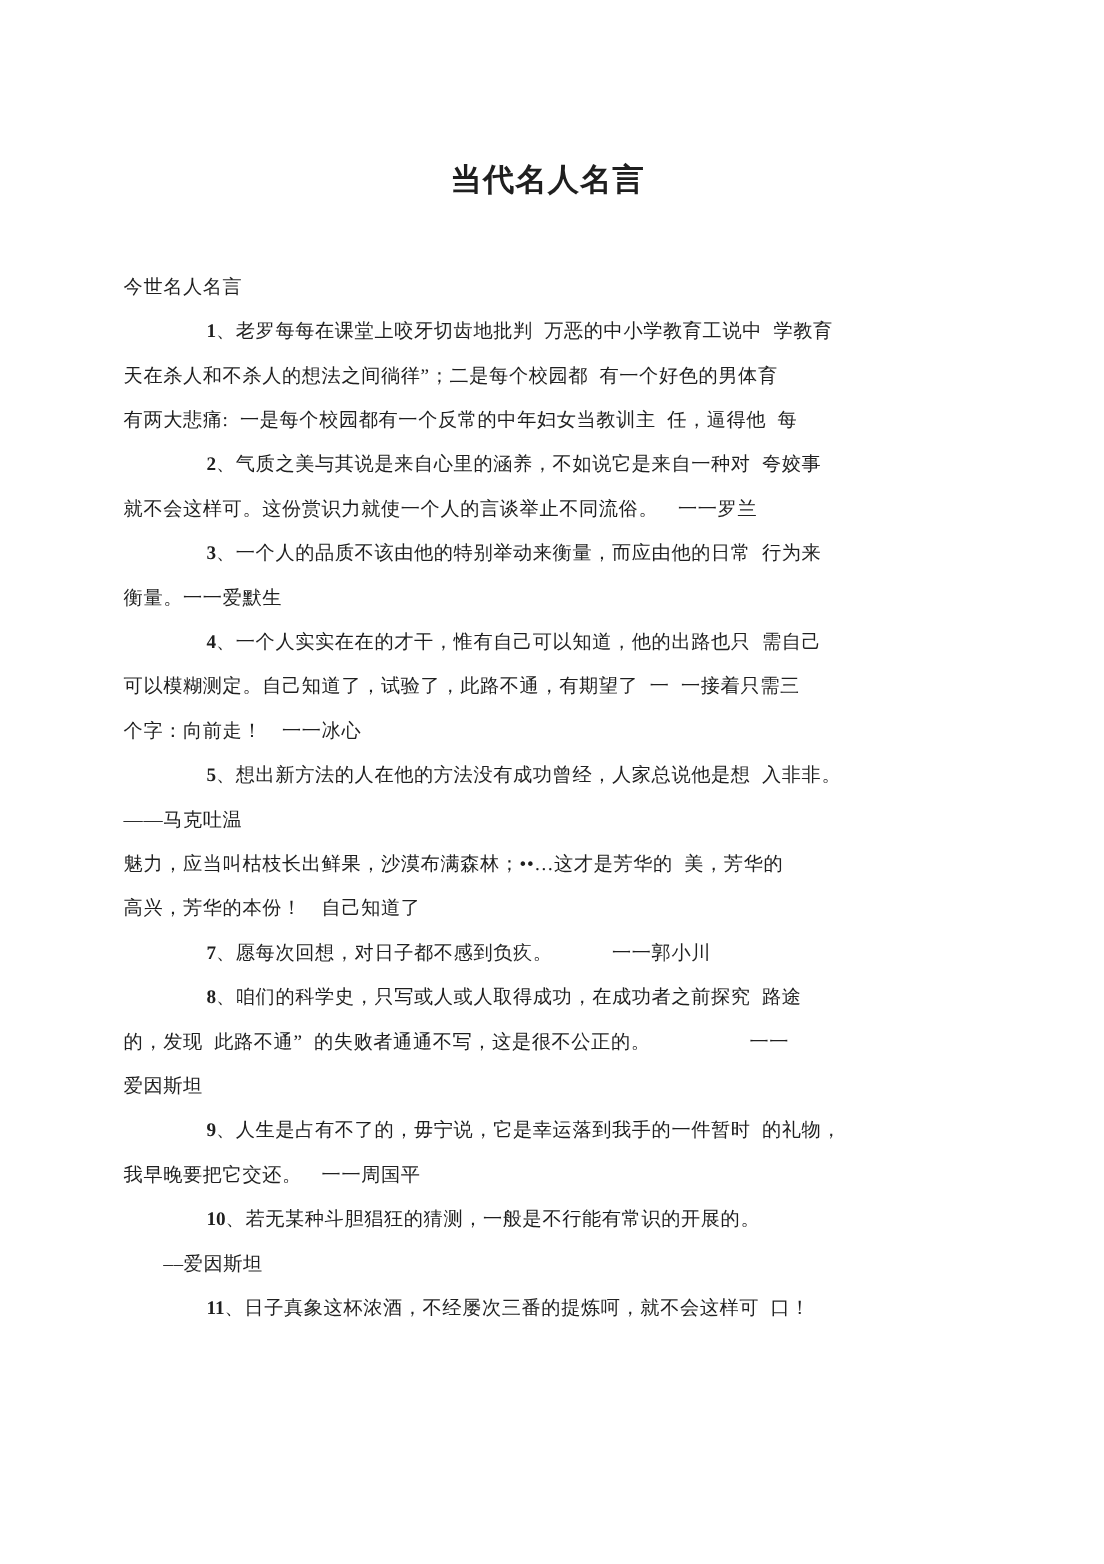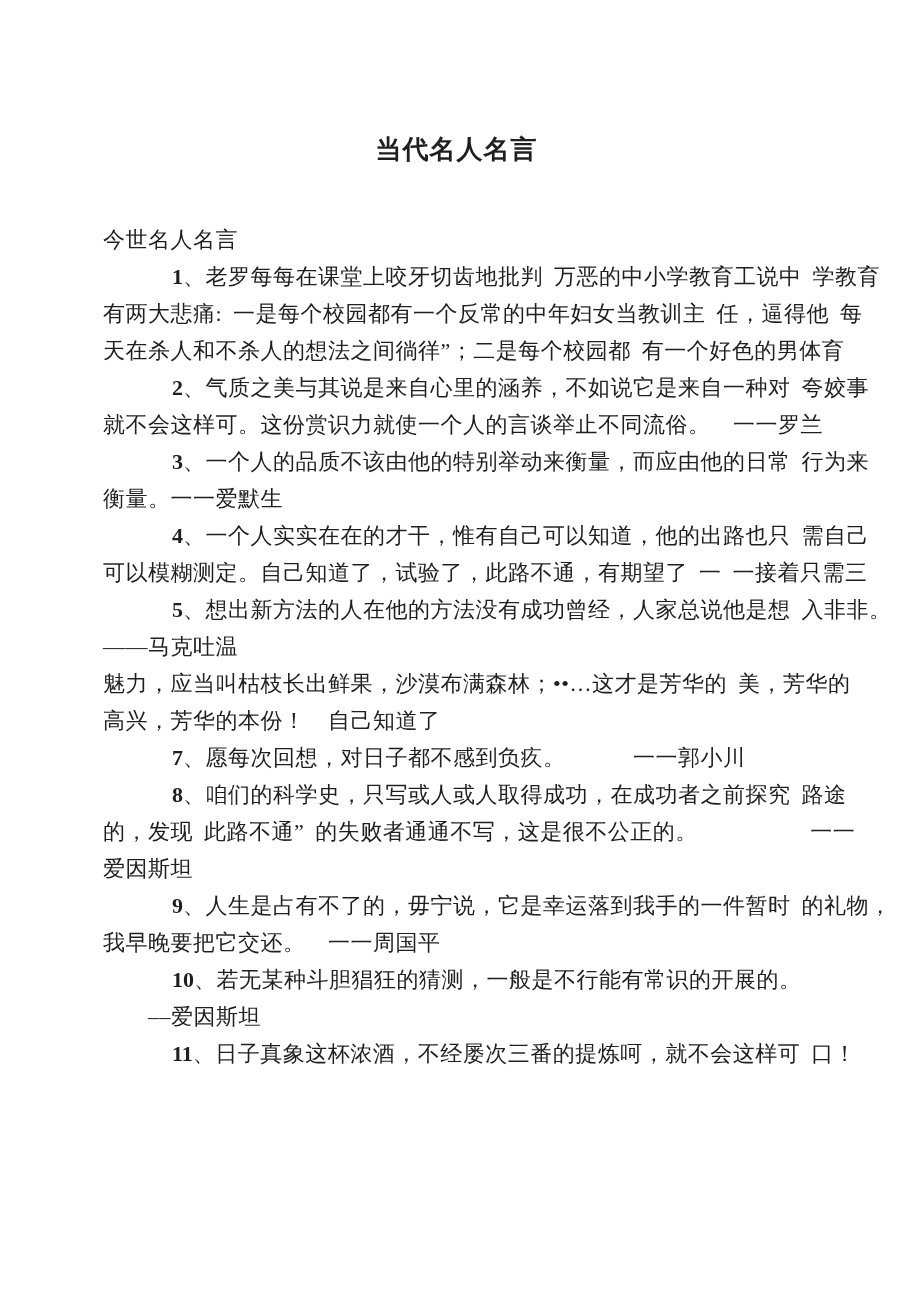--- a/index.html
+++ b/index.html
@@ -23,21 +23,21 @@
   }
   .doc-title {
     margin: 0 0 57px 0;
     font-size: 26px;
     line-height: 28px;
     font-weight: bold;
     text-align: center;
     letter-spacing: 1px;
   }
   .line {
-    font-size: 22px;
+    font-size: 16px;
     line-height: 37px;
     white-space: pre;
     word-spacing: 5px;
     letter-spacing: 0.5px;
   }
   .line.first {
     text-indent: 69px;
   }
   .num {
     font-weight: bold;
@@ -45,28 +45,29 @@
   }
 </style>
 </head>
 <body>
 
 <div class="page" style="color: rgb(31, 31, 31); background: rgb(255, 255, 255);">
   <h1 class="doc-title">当代名人名言</h1>
   <div class="line">今世名人名言</div>
   <div id="quotes">
       <div class="line first"><span class="num">1</span>、老罗每每在课堂上咬牙切齿地批判 万恶的中小学教育工说中 学教育</div>
+      <div class="line">天在杀人和不杀人的想法之间徜徉”；二是每个校园都 有一个好色的男体育</div>
       <div class="line">有两大悲痛: 一是每个校园都有一个反常的中年妇女当教训主 任，逼得他 每</div>
-      <div class="line">天在杀人和不杀人的想法之间徜徉”；二是每个校园都 有一个好色的男体育</div>
       <div class="line first"><span class="num">2</span>、气质之美与其说是来自心里的涵养，不如说它是来自一种对 夸姣事</div>
       <div class="line">就不会这样可。这份赏识力就使一个人的言谈举止不同流俗。　一一罗兰</div>
       <div class="line first"><span class="num">3</span>、一个人的品质不该由他的特别举动来衡量，而应由他的日常 行为来</div>
       <div class="line">衡量。一一爱默生</div>
       <div class="line first"><span class="num">4</span>、一个人实实在在的才干，惟有自己可以知道，他的出路也只 需自己</div>
       <div class="line">可以模糊测定。自己知道了，试验了，此路不通，有期望了 一 一接着只需三</div>
+      <div class="line">个字：向前走！　一一冰心</div>
       <div class="line first"><span class="num">5</span>、想出新方法的人在他的方法没有成功曾经，人家总说他是想 入非非。</div>
       <div class="line">——马克吐温</div>
       <div class="line">魅力，应当叫枯枝长出鲜果，沙漠布满森林；••…这才是芳华的 美，芳华的</div>
       <div class="line">高兴，芳华的本份！　自己知道了</div>
       <div class="line first"><span class="num">7</span>、愿每次回想，对日子都不感到负疚。　　　一一郭小川</div>
       <div class="line first"><span class="num">8</span>、咱们的科学史，只写或人或人取得成功，在成功者之前探究 路途</div>
       <div class="line">的，发现 此路不通” 的失败者通通不写，这是很不公正的。　　　　　一一</div>
       <div class="line">爱因斯坦</div>
       <div class="line first"><span class="num">9</span>、人生是占有不了的，毋宁说，它是幸运落到我手的一件暂时 的礼物，</div>
       <div class="line">我早晚要把它交还。　一一周国平</div>

